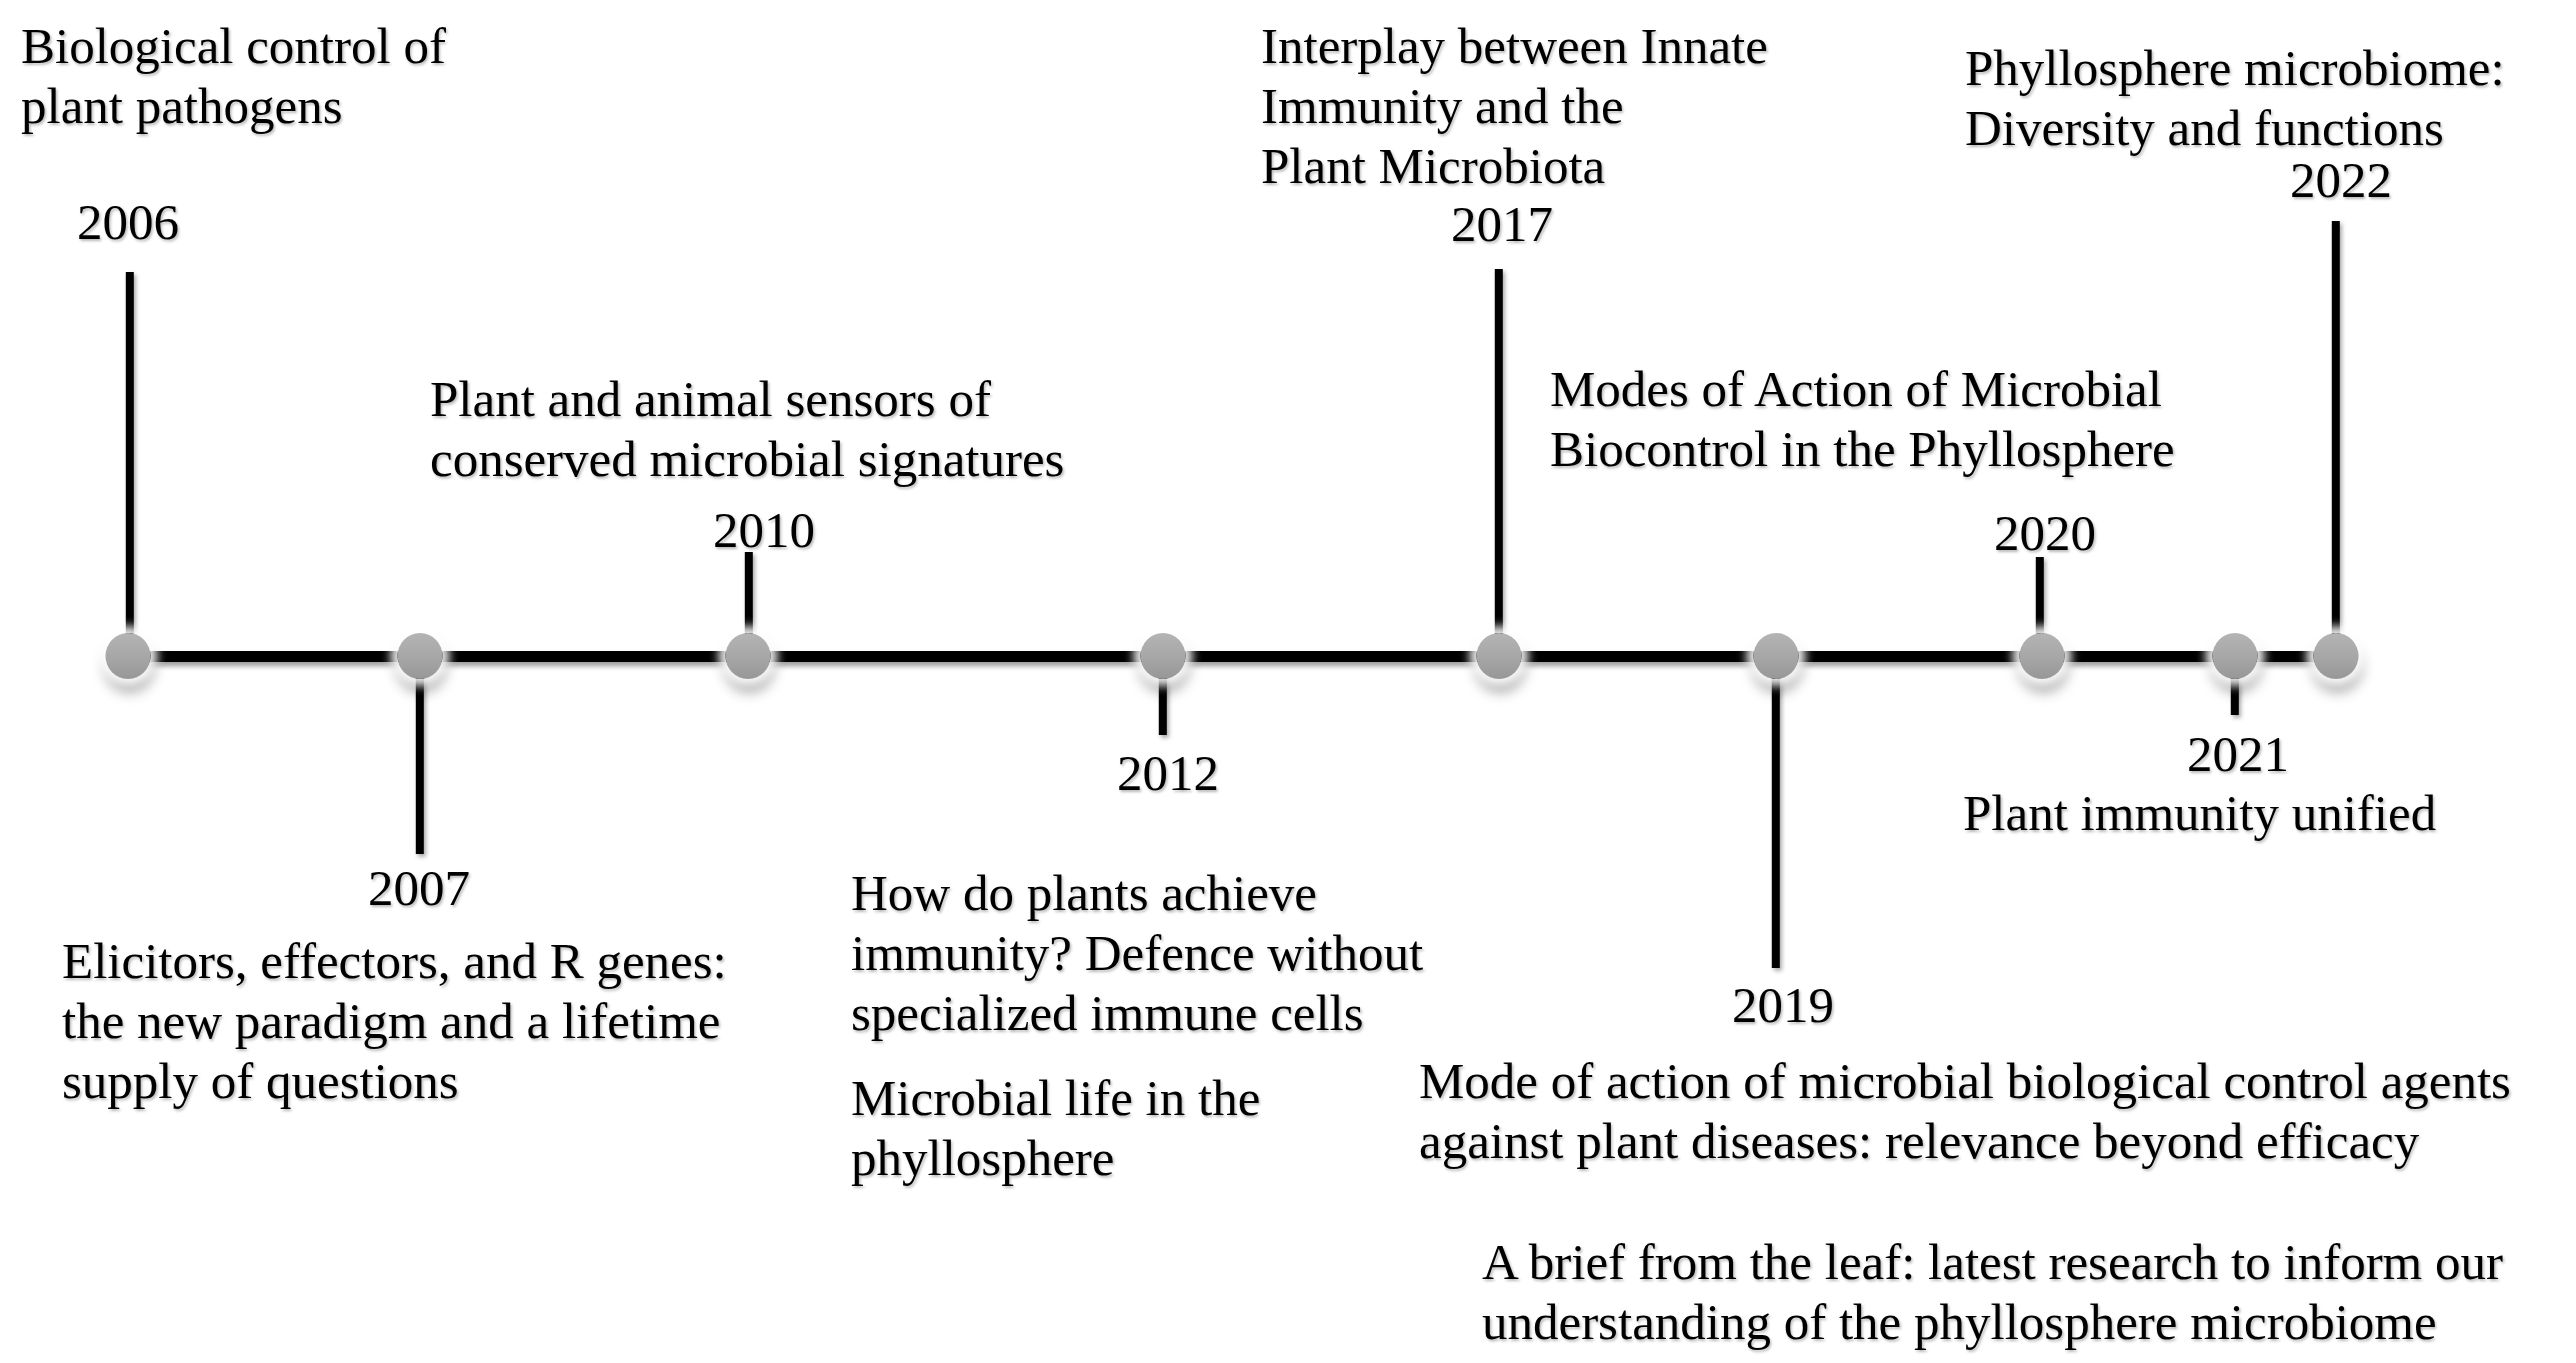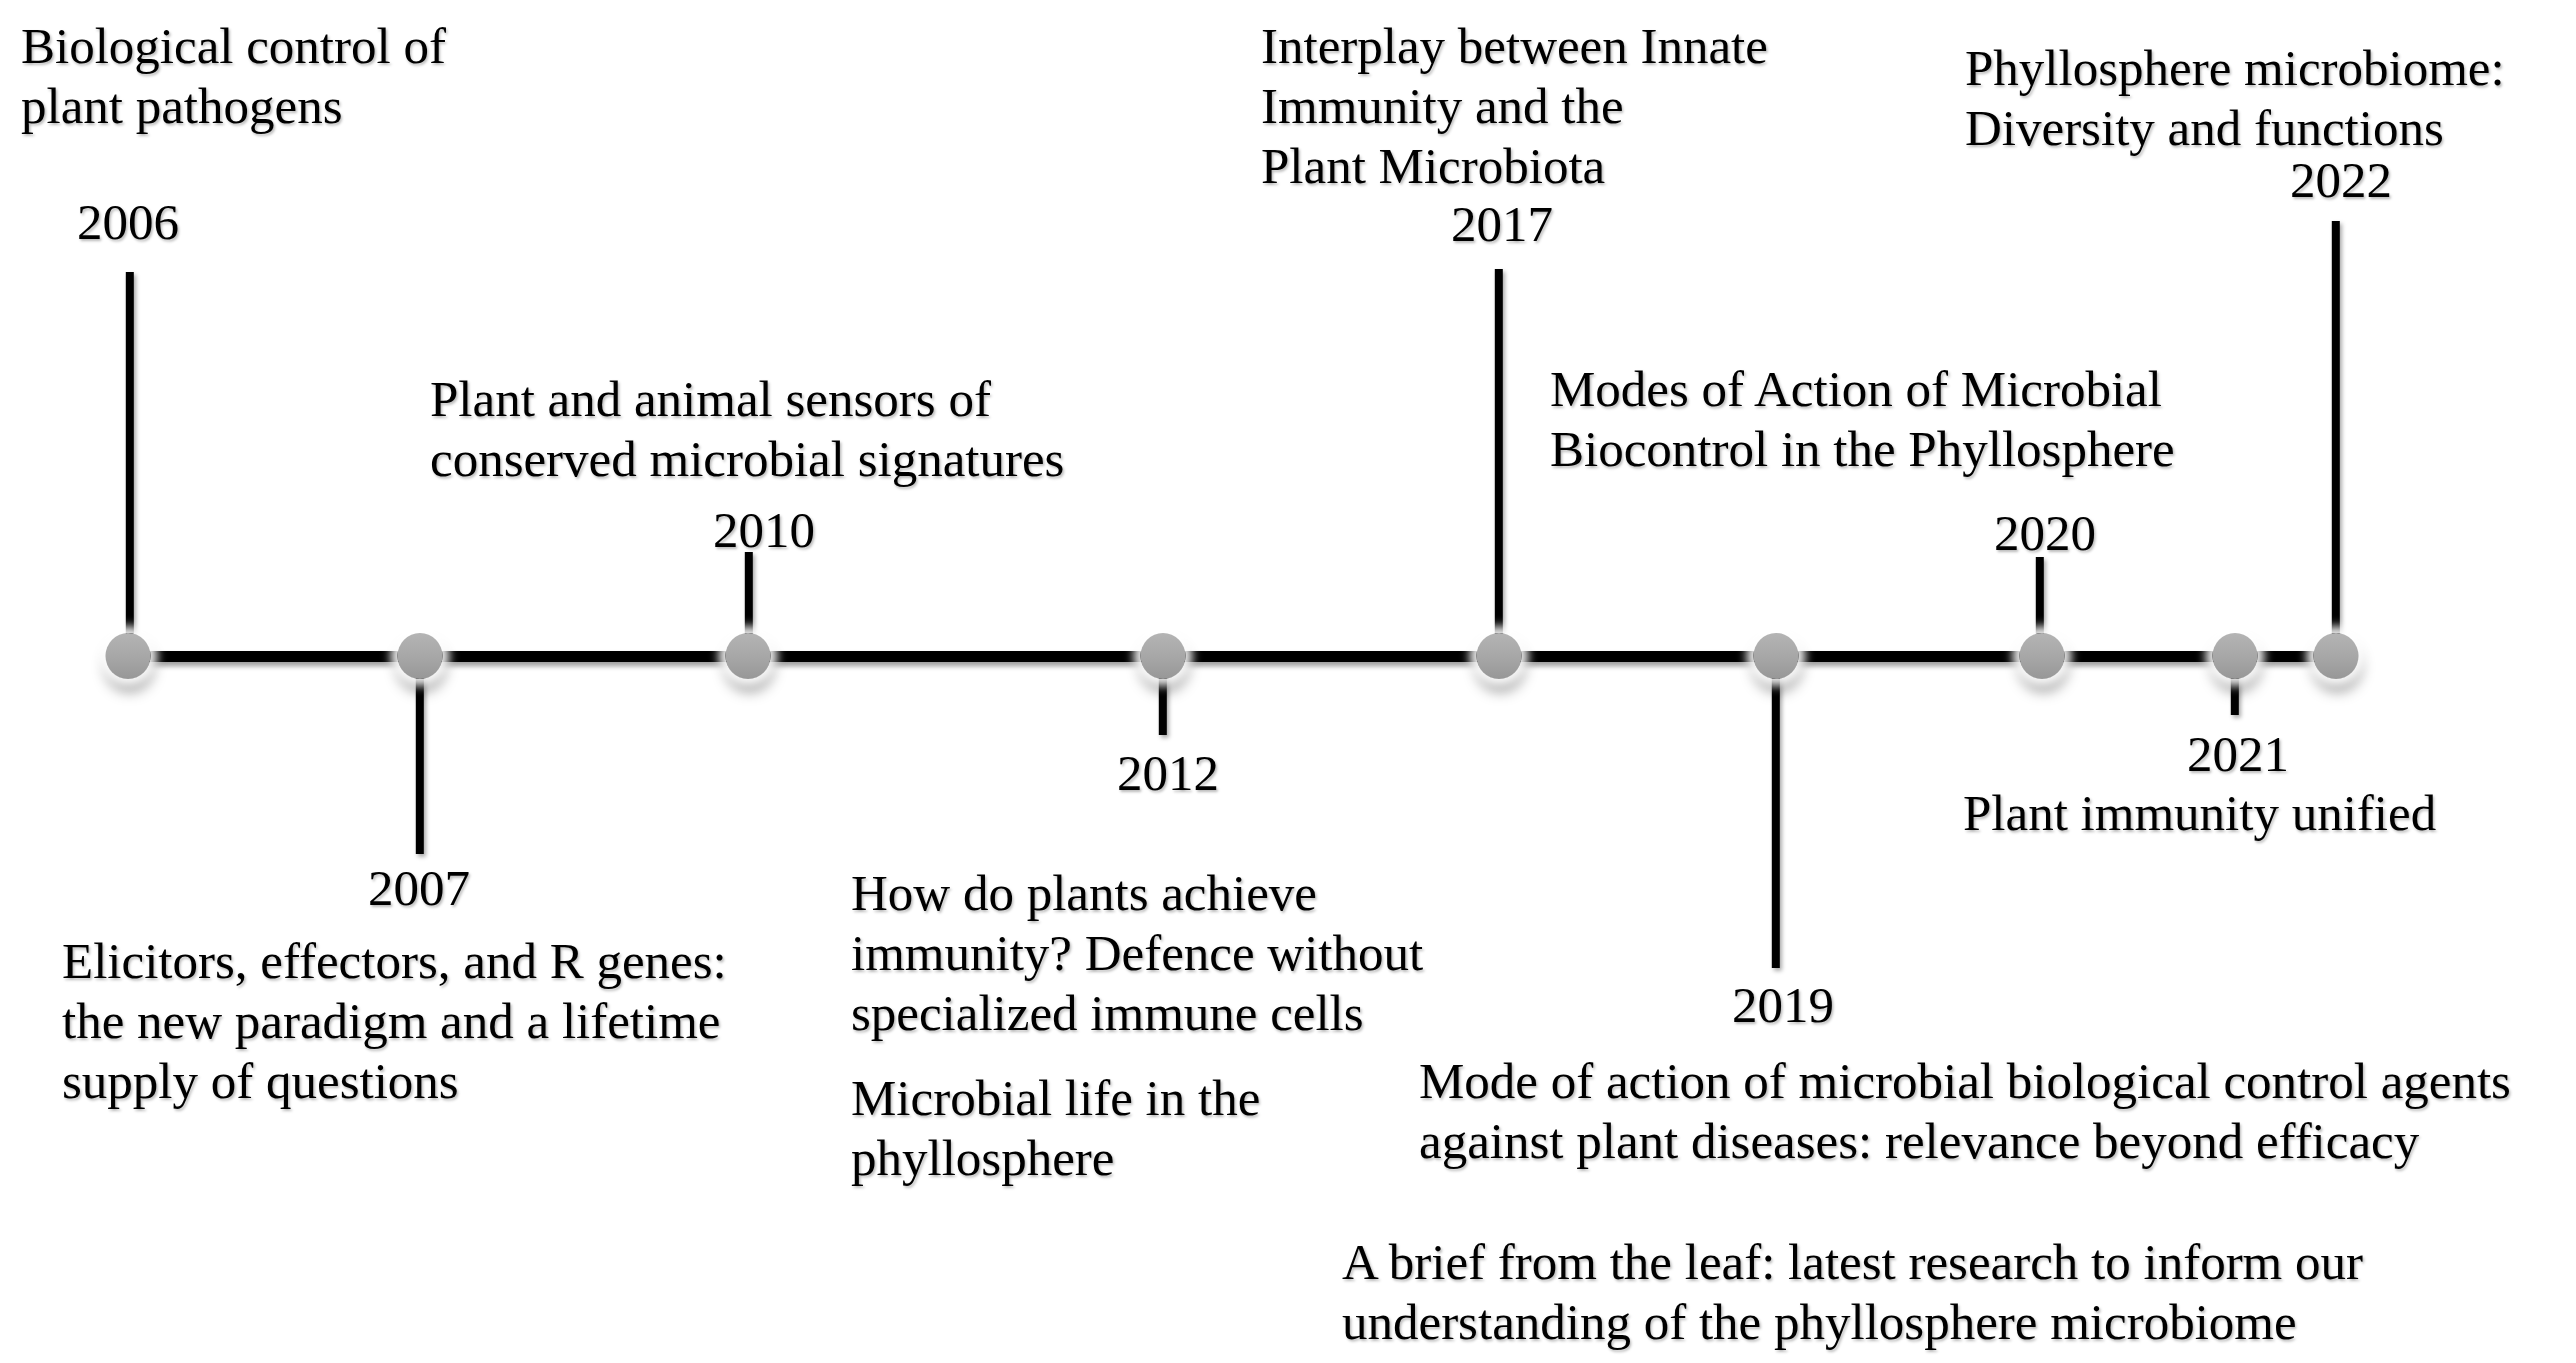--- a/index.html
+++ b/index.html
@@ -102,21 +102,21 @@
   <div class="title" style="left:851px; top:834px;margin-top:29px;">How do plants achieve
 immunity? Defence without
 specialized immune cells</div>
   <div class="title" style="left:851px; top:1068px;">Microbial life in the
 phyllosphere</div>
   <div class="title" style="left:1261px; top:16px;">Interplay between Innate
 Immunity and the
 Plant Microbiota</div>
   <div class="title" style="left:1419px; top:1051px;">Mode of action of microbial biological control agents
 against plant diseases: relevance beyond efficacy</div>
-  <div class="title" style="left:1342px; top:1232px;">A brief from the leaf: latest research to inform our
+  <div class="title" style="left:1482px; top:1232px;">A brief from the leaf: latest research to inform our
 understanding of the phyllosphere microbiome</div>
   <div class="title" style="left:1550px; top:359px;">Modes of Action of Microbial
 Biocontrol in the Phyllosphere</div>
   <div class="title" style="left:1963px; top:783px;">Plant immunity unified</div>
   <div class="title" style="left:1965px; top:14px;margin-top:24px;">Phyllosphere microbiome:
 Diversity and functions</div>
 
 </div>
 
 

